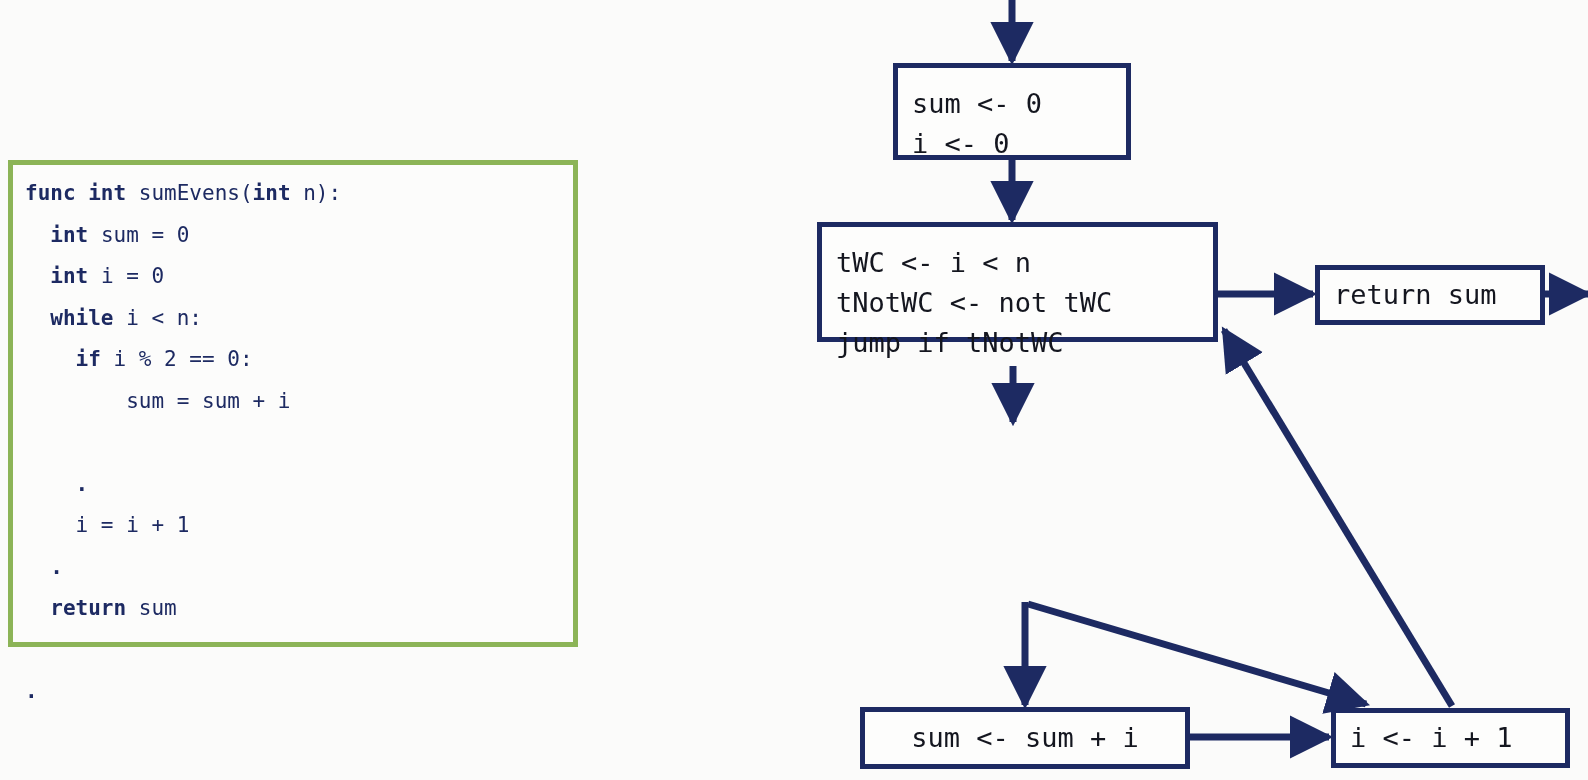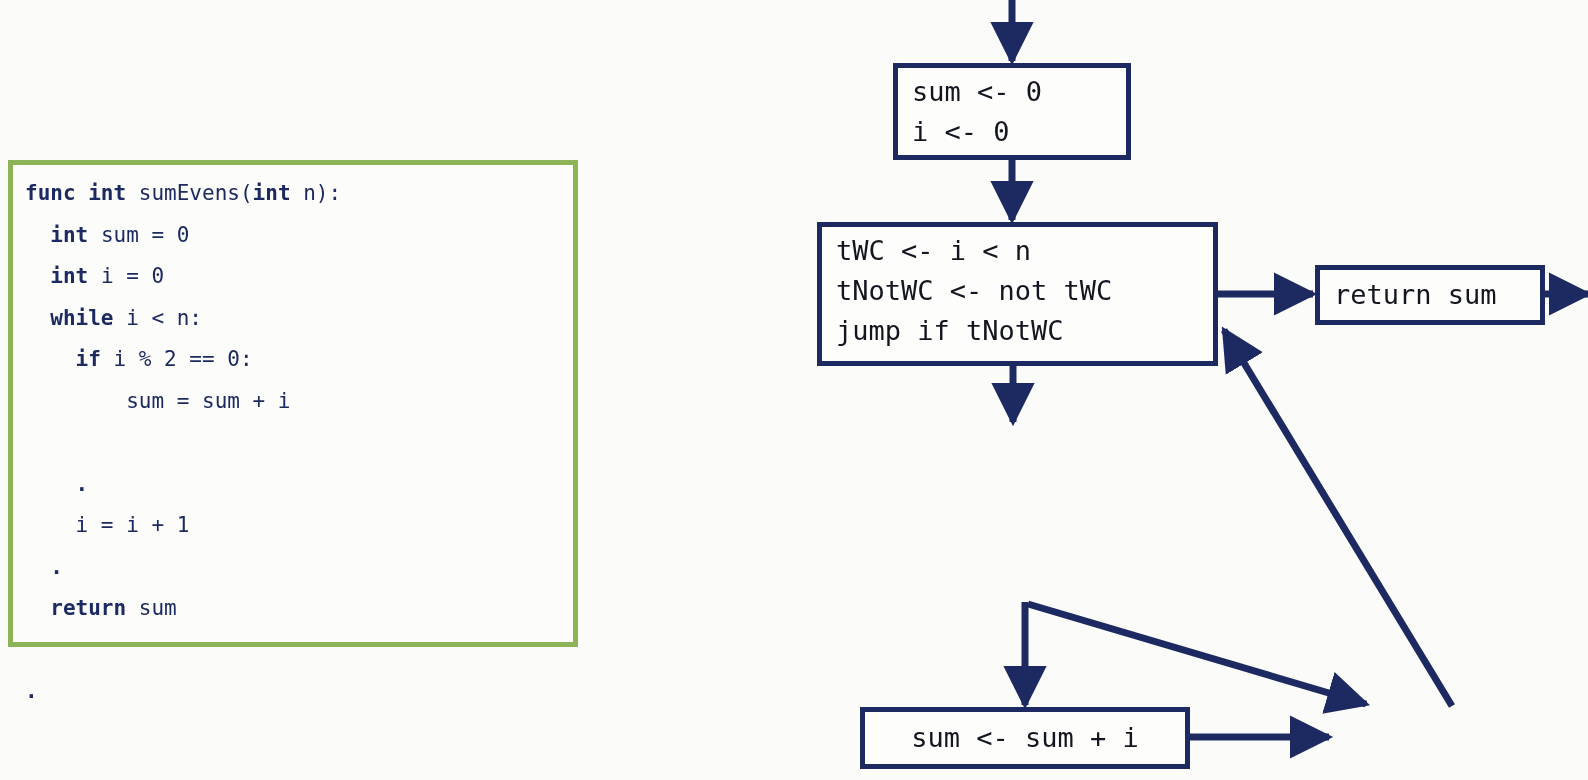--- a/index.html
+++ b/index.html
@@ -51,24 +51,24 @@
   .node {
     position: absolute;
     box-sizing: border-box;
     border: 5px solid #1d2a62;
     background: #fdfdfc;
     color: #14161f;
     font-family: "DejaVu Sans Mono", monospace;
     font-size: 27px;
     line-height: 40px;
     white-space: pre;
-    padding: 4px 14px;
+    padding: 16px 14px;
   }
   #node-init   { left: 893px;  top: 63px;  width: 238px; height: 97px; }
-  #node-while  { left: 817px;  top: 222px; width: 401px; height: 144px; }
+  #node-while  { left: 817px;  top: 222px; width: 401px; height: 120px; }
   #node-mod    { left: 773px;  top: 424px; width: 479px; height: 178px; }
   #node-return { left: 1315px; top: 265px; width: 230px; height: 60px;
                  display: flex; align-items: center; padding: 0 14px; }
   #node-sumadd { left: 860px;  top: 707px; width: 330px; height: 62px;
                  display: flex; align-items: center; justify-content: center; padding: 8px 14px; }
   #node-incr   { left: 1331px; top: 708px; width: 239px; height: 60px;
                  display: flex; align-items: center; padding: 0 14px; }
 
   #edges {
     position: absolute;
@@ -115,13 +115,14 @@
     </g>
   </svg>
 
   <div class="node" id="node-init">sum &lt;- 0
 i &lt;- 0</div>
   <div class="node" id="node-while">tWC &lt;- i &lt; n
 tNotWC &lt;- not tWC
 jump if tNotWC</div>
   <div class="node" id="node-return">return sum</div>
   <div class="node" id="node-sumadd">sum &lt;- sum + i</div>
+  <div class="node" id="node-incr">i &lt;- i + 1</div>
 </div>
 
 </body></html>

